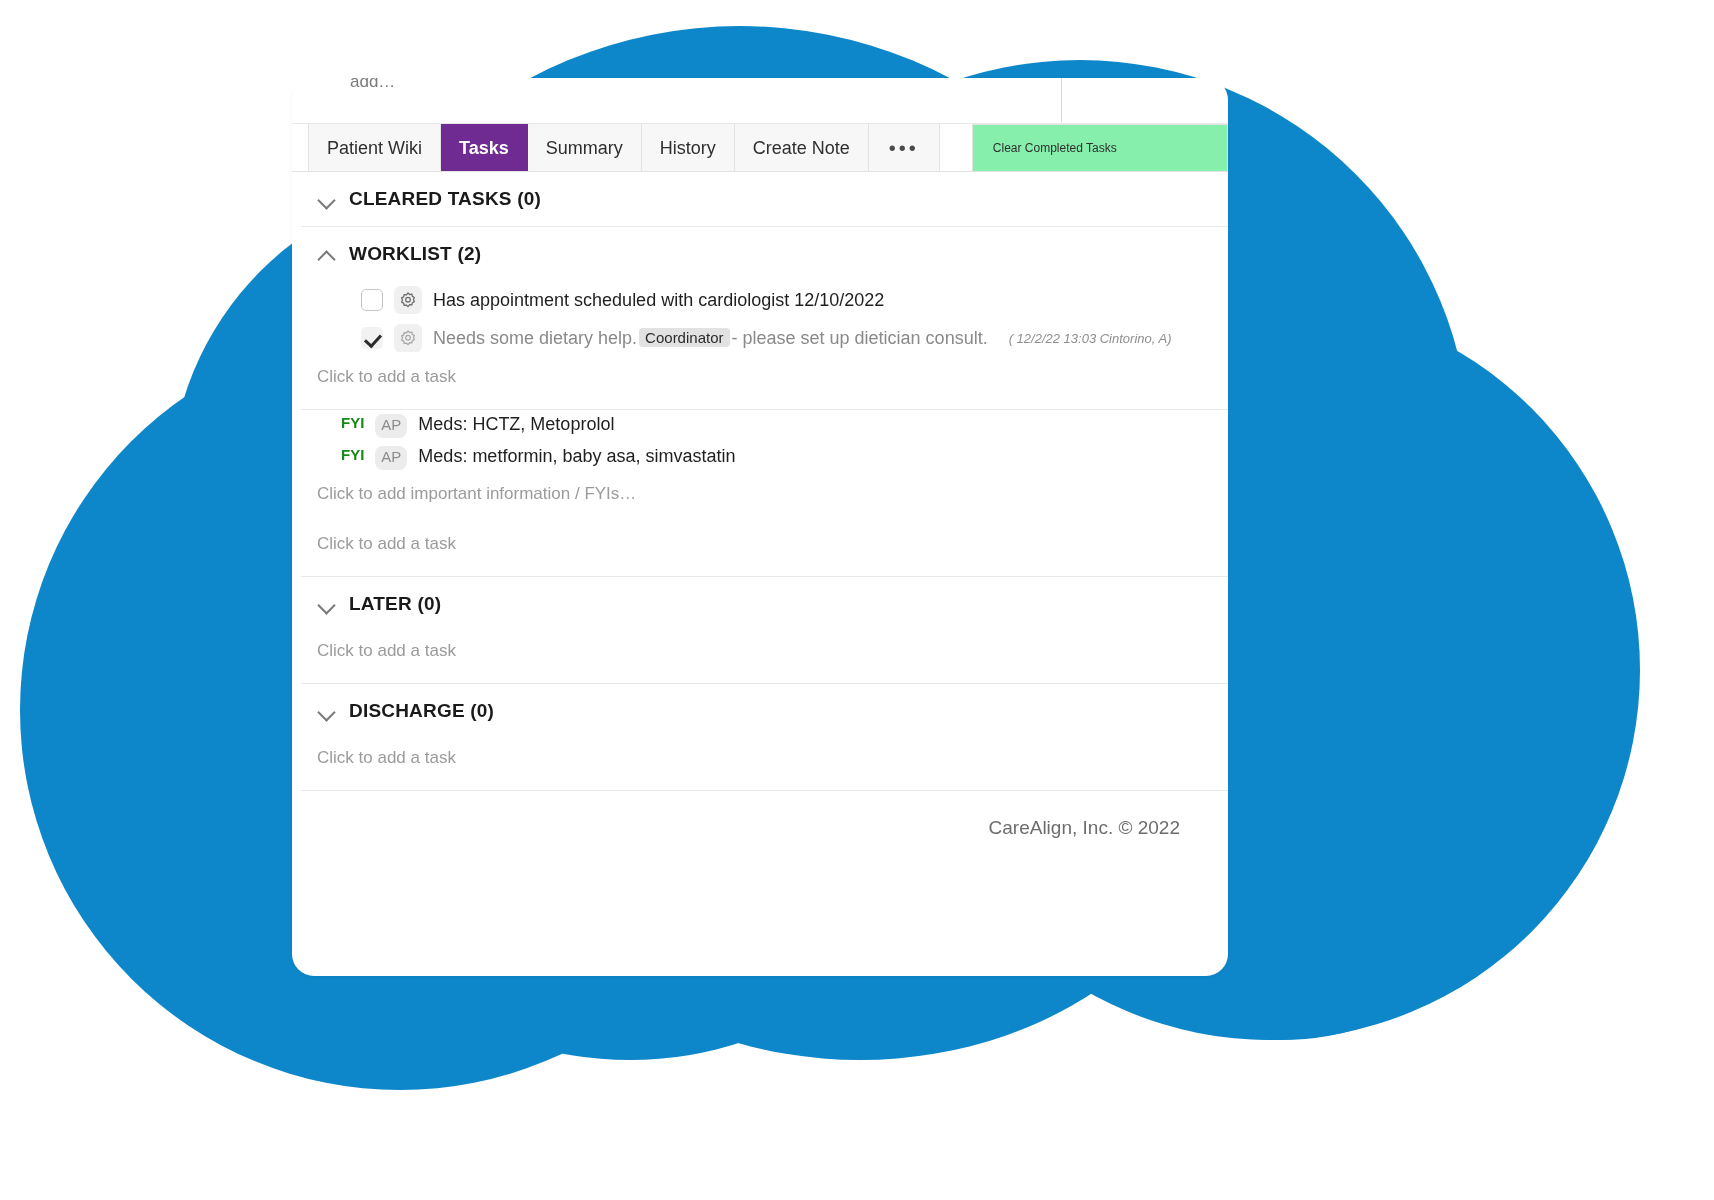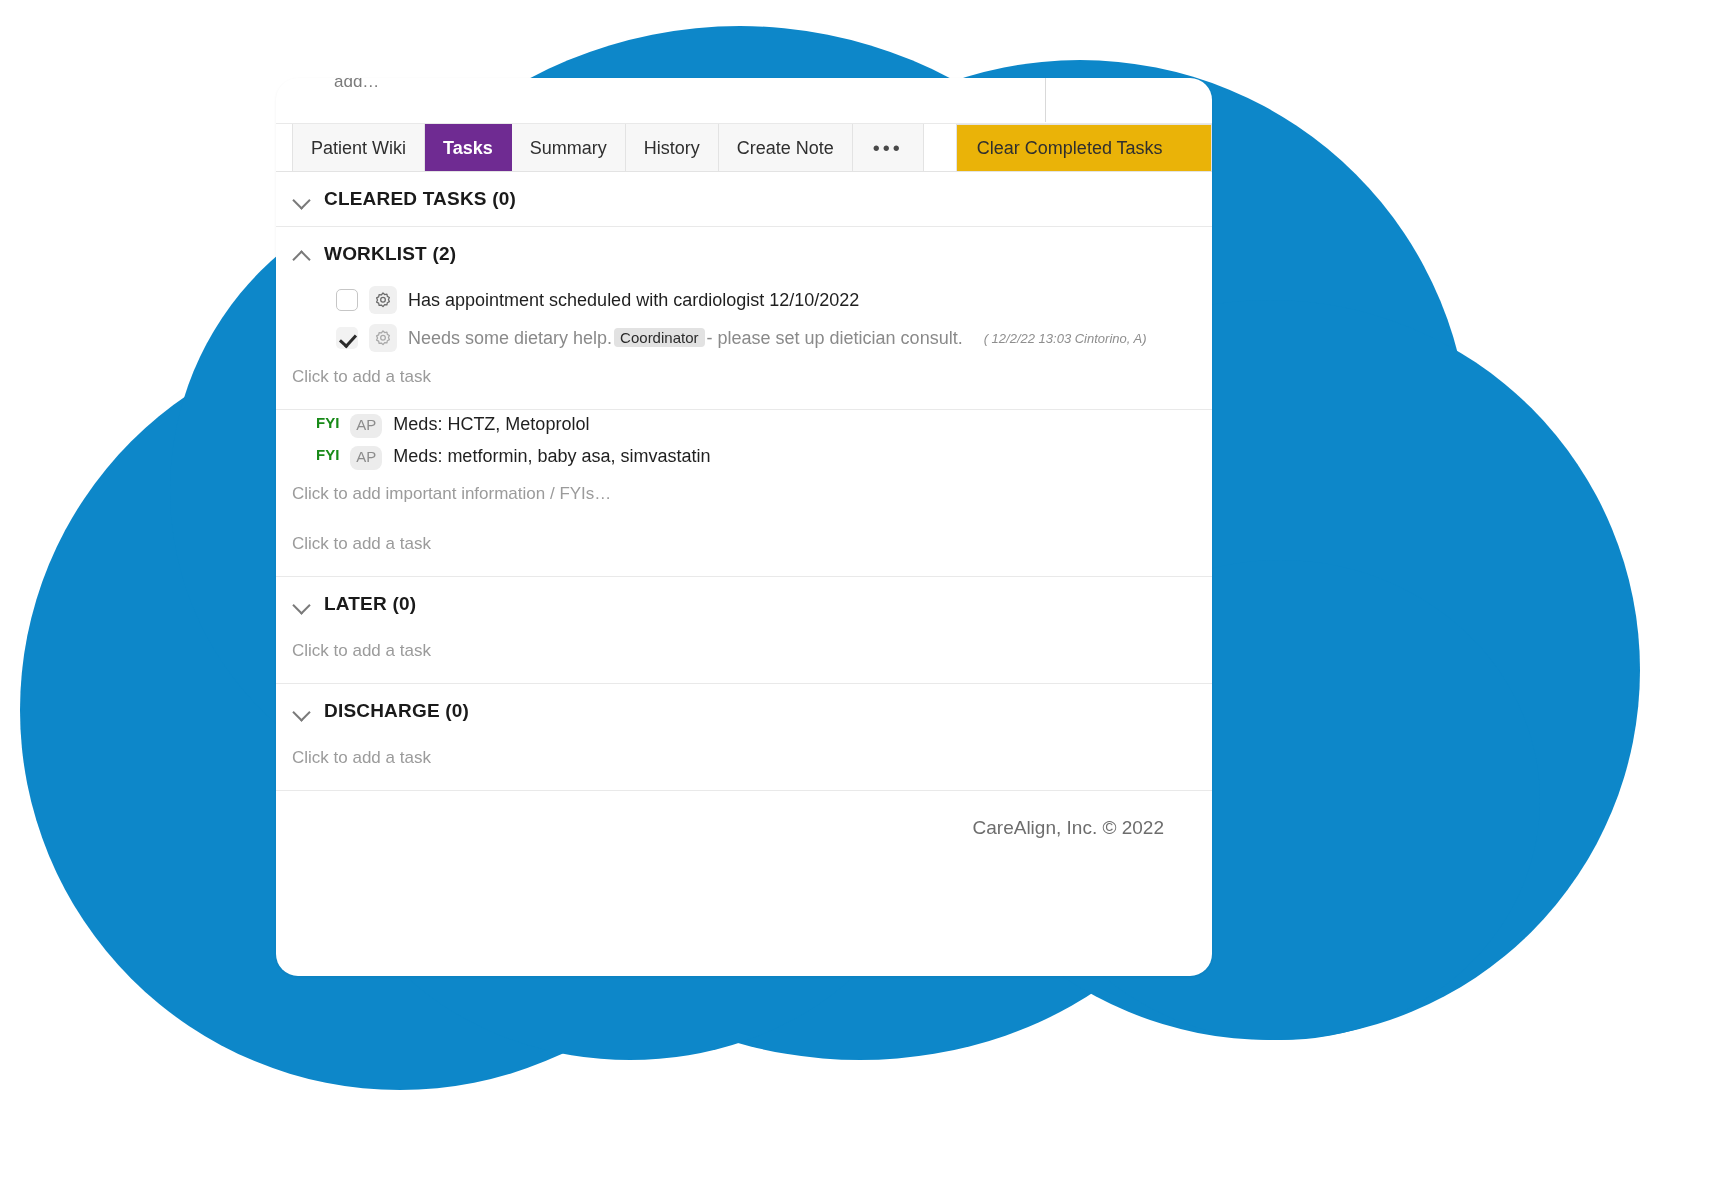--- a/index.html
+++ b/index.html
@@ -19,21 +19,21 @@
   .b3 { left:20px;   top:330px;  width:760px; height:760px; }
   .b4 { left:480px;  top:420px;  width:760px; height:640px; }
   .b5 { left:900px;  top:300px;  width:740px; height:740px; }
   .b6 { left:170px;  top:180px;  width:620px; height:620px; }
   .b7 { left:330px;  top:560px;  width:600px; height:500px; }
   .b8 { left:1020px; top:560px;  width:520px; height:480px; }
 
   
   #card {
     position:absolute;
-    left:276px; top:78px;
+    left:292px; top:78px;
     width:936px; height:898px;
     background:#ffffff;
     border-radius:22px;
     overflow:hidden;
     box-shadow: 0 1px 3px rgba(0,0,0,0.06);
   }
 
   
   .top-strip {
     position:relative;
@@ -78,35 +78,35 @@
     background:#6f2b92;
     color:#ffffff;
     font-weight:bold;
     border-right:1px solid #6f2b92;
   }
   .tab.more { padding:0 20px; letter-spacing:3px; font-size:20px; color:#4a4a4a; }
   .tab-spacer { width:32px; }
   .clear-btn {
     display:flex; align-items:center;
     padding:0 20px;
-    font-size:18px;
+    font-size:12px;
     color:#2f2f2f;
-    background:#eab308;
+    background:#86efac;
     border:1px solid #e3e3e3;
     white-space:nowrap;
     flex:1;
     cursor:pointer;
   }
   .tabbar-underline {
     position:absolute; left:0; right:0; bottom:0;
     height:1px; background:#e3e3e3;
   }
 
   
-  .card-body { background:#ffffff; }
+  .card-body { background:#ffffff;margin-left:9px; }
 
   .section { border-bottom:1px solid #e9e9e9; }
 
   .section-head {
     display:flex; align-items:center;
     gap:12px;
     padding:16px 0 16px 16px;
     cursor:pointer;
   }
   .chev {

